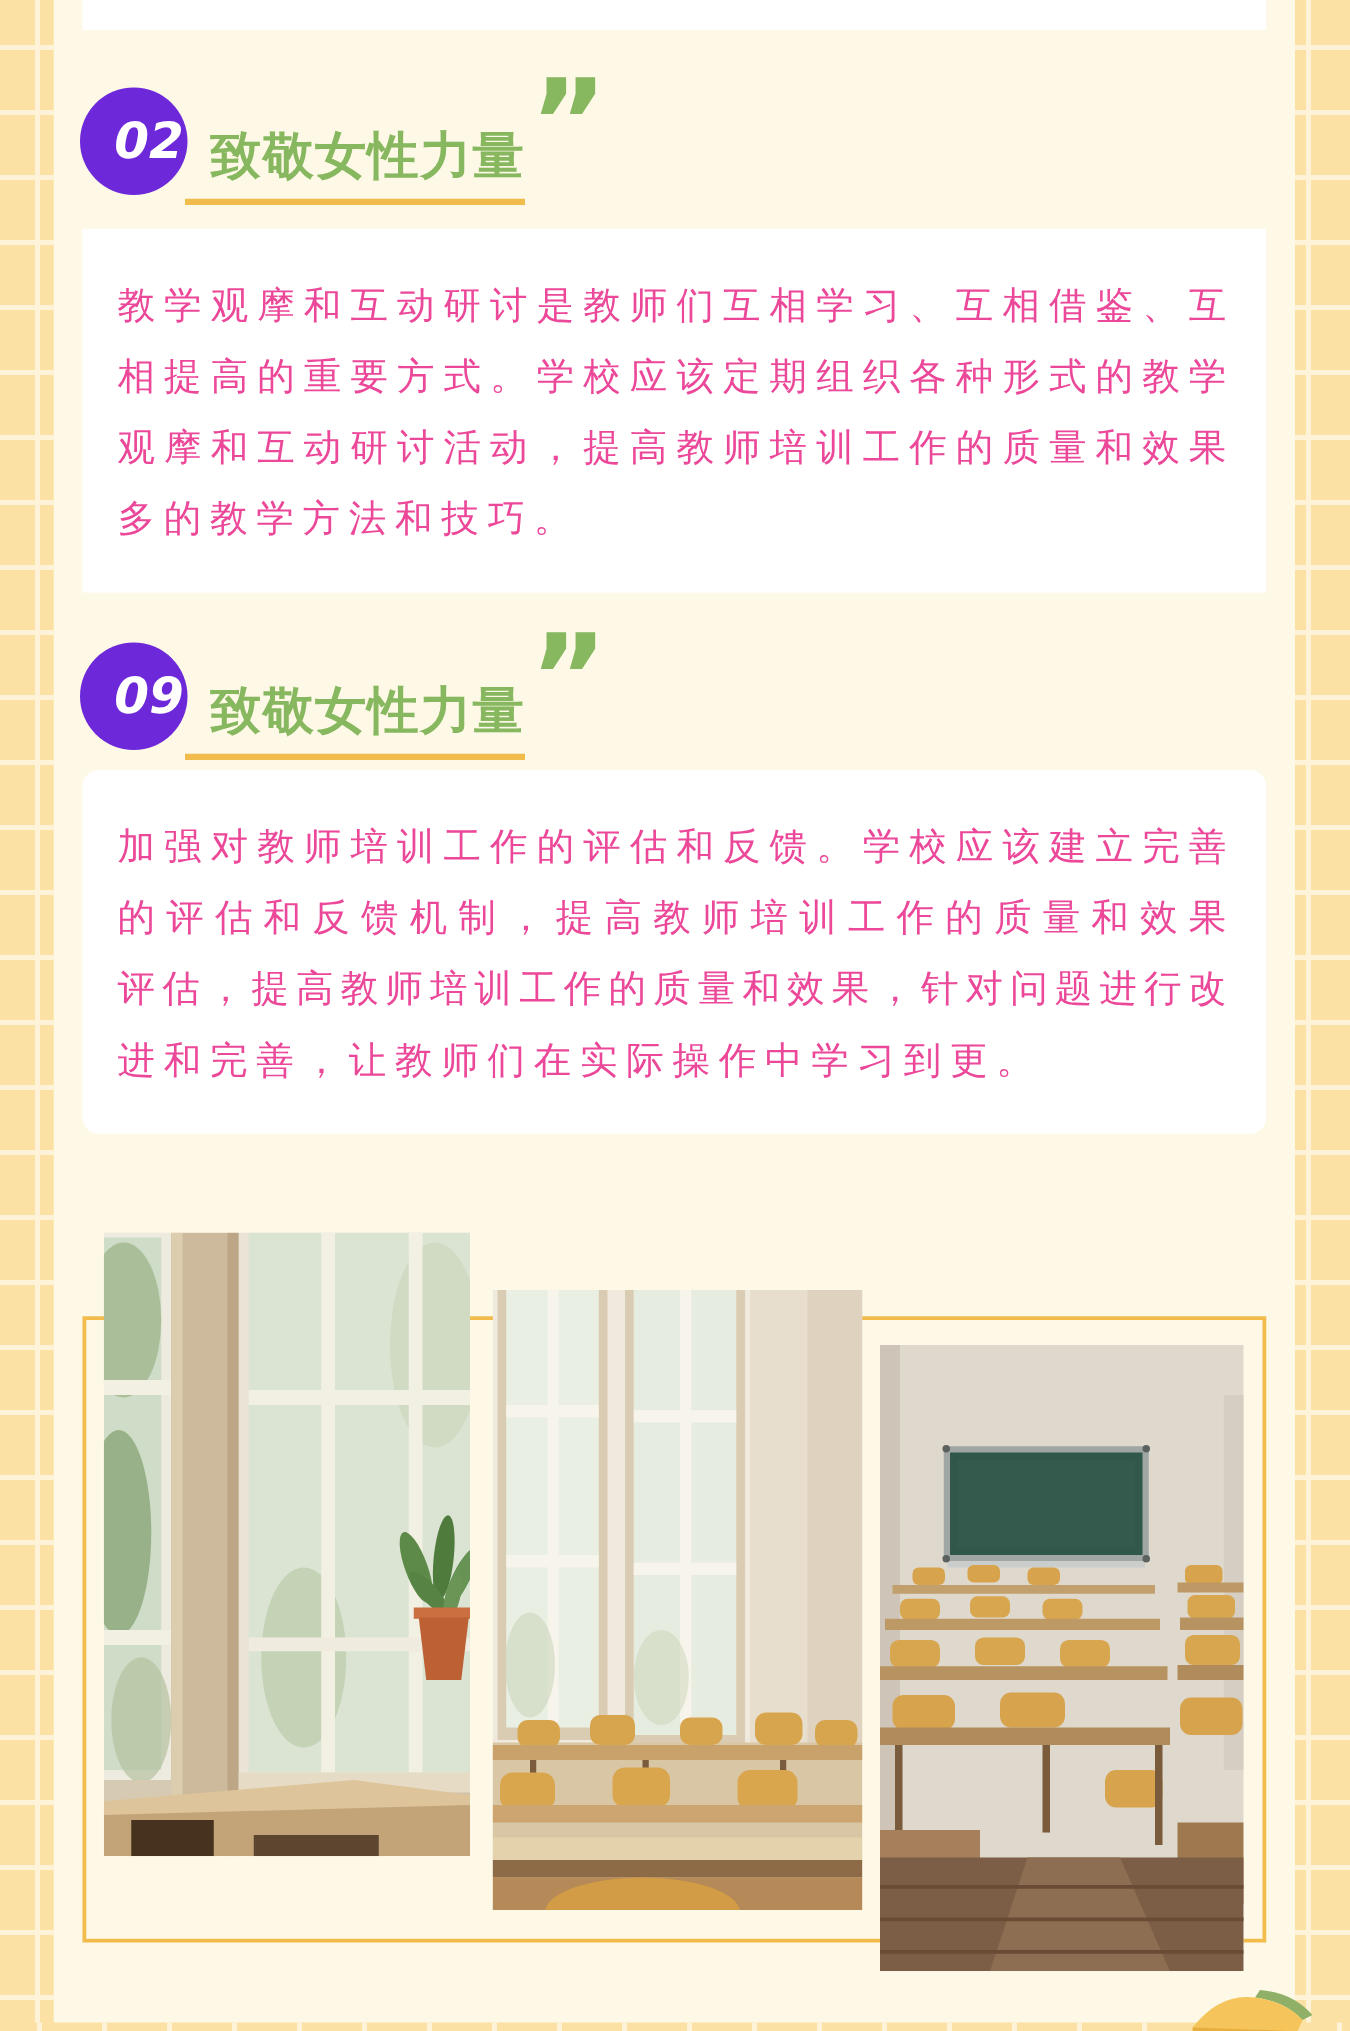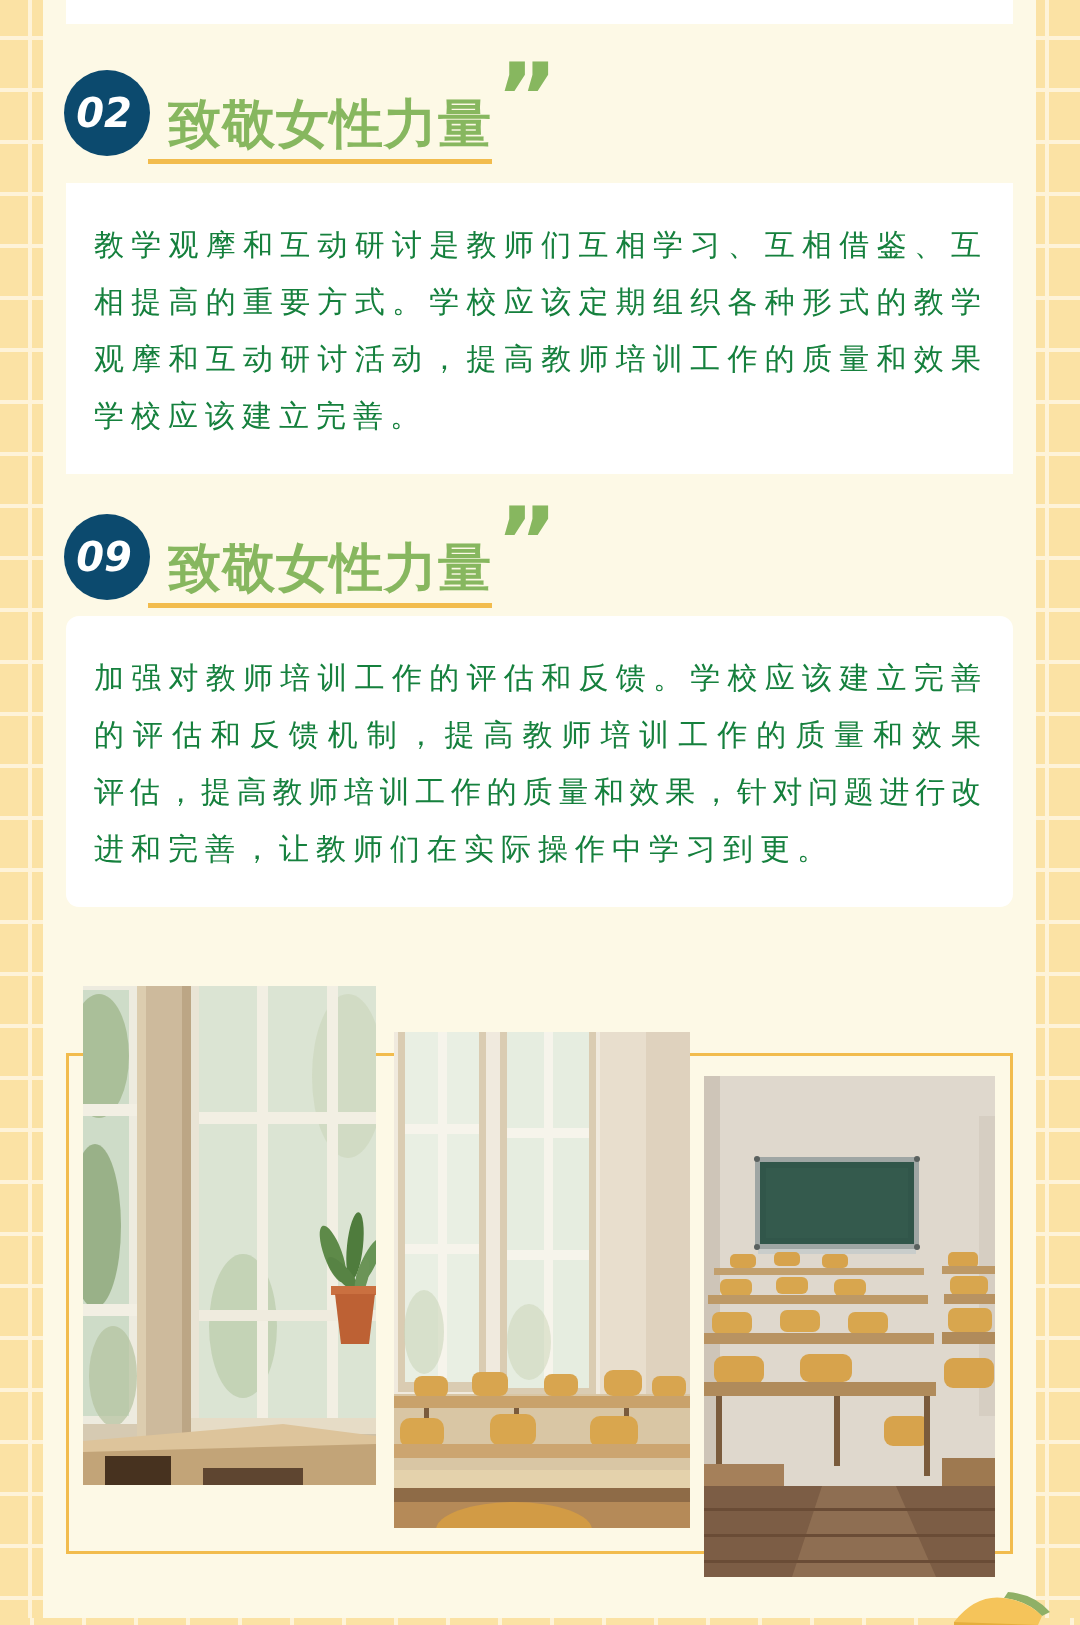--- a/index.html
+++ b/index.html
@@ -22,47 +22,47 @@
   #grid-bottom { left:0; top:1618px; width:1080px; height:7px;
     background-image: repeating-linear-gradient(90deg, rgba(0,0,0,0) 0 30px, #FEF3D8 30px 34px, rgba(0,0,0,0) 34px 52px);
   }
   .top-strip { position:absolute; left:66px; top:0; width:947px; height:24px; background:#FFFFFF; }
 
   .section-header { position:absolute; left:0; width:1080px; height:132px; }
   #header-02 { top:70px; }
   #header-03 { top:514px; }
   .num-circle {
     position:absolute; left:64px; top:0; width:86px; height:86px;
-    background:#0c4a6e; border-radius:50%;
-    display:flex; align-items:center; justify-content:center;
+    background:#6d28d9; border-radius:50%;
+    display:flex; align-items:center; justify-content:flex-end;
   }
   .num-circle span {
     font-family:"DejaVu Sans",sans-serif; font-style:italic; font-weight:700;
     font-size:40px; line-height:1; color:#FFFFFF; transform:translateX(-3px);
   }
   .title-wrap { position:absolute; left:168px; top:30px; }
   .section-title {
-    margin:0; font-size:53px; font-weight:700; color:#87B75F;
+    margin:0; font-size:41px; font-weight:700; color:#87B75F;
     line-height:48px; white-space:nowrap; letter-spacing:1px;
   }
   .title-underline { position:absolute; left:-20px; right:0; top:59px; height:5px; background:#F2BC4D; }
   .quote-icon {
     position:absolute; left:100%; margin-left:4px; top:-48px;
     font-family:"DejaVu Sans",sans-serif; font-weight:700;
     font-size:94px; line-height:1; color:#87B75F;
   }
 
   .text-box {
     position:absolute; left:66px; width:947px; background:#FFFFFF;
     padding:33px 28px 30px; box-sizing:border-box;
   }
   #text-box-1 { top:183px; }
   #text-box-2 { top:616px;border-radius:13px; }
   .body-line {
-    font-size:30px; line-height:57px; color:#15803d;
+    font-size:30px; line-height:57px; color:#ec4899;
     text-align:justify; text-align-last:justify; letter-spacing:4px;
   }
   .body-line.last-line { text-align-last:left; letter-spacing:7px; }
 
   .photo-frame {
     position:absolute; left:66px; top:1053px; width:947px; height:501px;
     border:3px solid #F2BC4D; box-sizing:border-box;
   }
   .photo { position:absolute; overflow:hidden; }
   #photo-1 { left:83px;  top:986px;  width:293px; height:499px; }
@@ -92,21 +92,21 @@
       <h2 class="section-title">致敬女性力量</h2>
       <span class="quote-icon">”</span>
       <div class="title-underline"></div>
     </div>
   </div>
 
   <div class="text-box" id="text-box-1">
     <div class="body-line">教学观摩和互动研讨是教师们互相学习、互相借鉴、互</div>
     <div class="body-line">相提高的重要方式。学校应该定期组织各种形式的教学</div>
     <div class="body-line">观摩和互动研讨活动，提高教师培训工作的质量和效果</div>
-    <div class="body-line last-line">学校应该建立完善。</div>
+    <div class="body-line last-line">多的教学方法和技巧。</div>
   </div>
 
   <div class="section-header" id="header-03">
     <div class="num-circle">
       <span>09</span>
     </div>
     <div class="title-wrap">
       <h2 class="section-title">致敬女性力量</h2>
       <span class="quote-icon">”</span>
       <div class="title-underline"></div>

